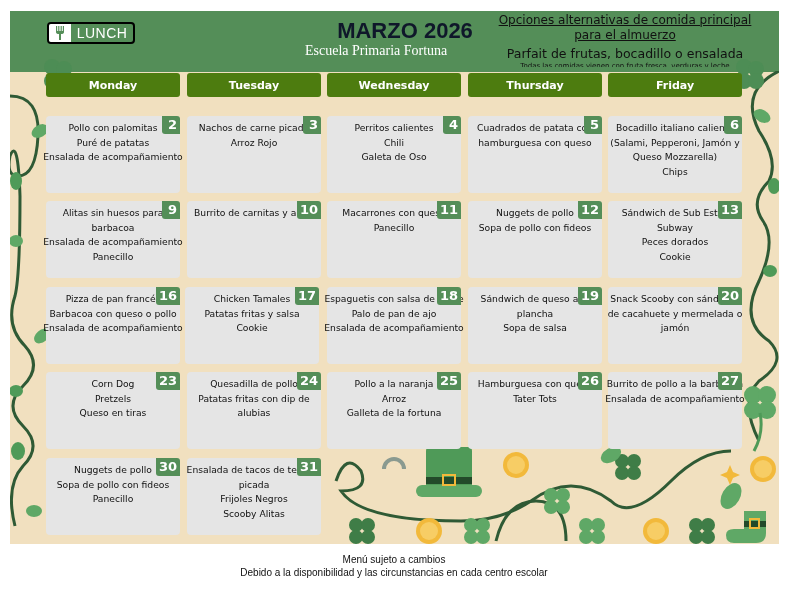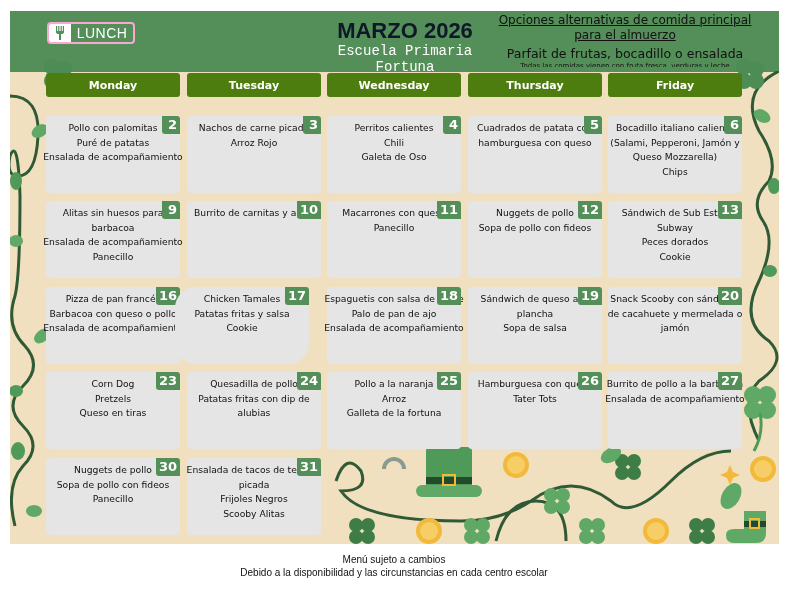--- a/index.html
+++ b/index.html
@@ -1,26 +1,26 @@
 <!DOCTYPE html>
 <html><head>
   <meta charset="utf-8">
   <style>
     html, body { margin: 0; padding: 0; background: #ffffff; }
     body { width: 788px; height: 603px; position: relative; overflow: hidden; font-family: "DejaVu Sans", sans-serif; }
 
     .sheet { position: absolute; left: 10px; top: 11px; width: 769px; height: 533px; background: #f1e0bf; overflow: hidden; }
     .header { position: absolute; left: 0; top: 0; width: 769px; height: 61px; background: #548e58; }
 
-    .logo { position: absolute; left: 37px; top: 11px; width: 88px; height: 22px; border: 2px solid #f9a8d4; border-radius: 4px; box-sizing: border-box; display: flex; overflow: hidden; }
+    .logo { position: absolute; left: 37px; top: 11px; width: 88px; height: 22px; border: 2px solid #000000; border-radius: 4px; box-sizing: border-box; display: flex; overflow: hidden; }
     .logo-icon { width: 22px; background: #ffffff; display: flex; align-items: center; justify-content: center; }
     .logo-text { flex: 1; color: #ffffff; font-family: "Liberation Sans", sans-serif; font-size: 14px; display: flex; align-items: center; justify-content: center; letter-spacing: 0.5px; }
 
     .title { position: absolute; left: 295px; top: 8px; width: 200px; text-align: center; color: #0f172a; font-family: "Liberation Sans", sans-serif; font-weight: bold; font-size: 22px; line-height: 24px; }
-    .subtitle { position: absolute; left: 295px; top: 32px; width: 200px; text-align: center; color: #ffffff; font-family: Liberation Mono, monospace; font-size: 14px; }
+    .subtitle { position: absolute; left: 295px; top: 32px; width: 200px; text-align: left; color: #ffffff; font-family: Liberation Serif, serif; font-size: 14px; }
 
     .alt { position: absolute; left: 470px; top: 2px; width: 290px; text-align: center; color: #111111; font-family: "DejaVu Sans", sans-serif; }
     .alt-head { font-size: 12px; line-height: 15px; text-decoration: underline; }
     .alt-body { font-size: 12.5px; line-height: 17px; margin-top: 2px; }
     .alt-note { font-size: 7px; line-height: 8px; color: #111; height: 5px; overflow: hidden; }
 
     .dayhead { position: absolute; top: 73px; height: 24px; background: #4d7c0f; border-radius: 3px; color: #ffffff; font-family: "DejaVu Sans", sans-serif; font-weight: bold; font-size: 11px; display: flex; align-items: center; justify-content: center; }
 
     .cell { position: absolute; width: 134px; height: 77px; background: #e5e5e5; border-radius: 4px; box-sizing: border-box; }
     .cell-num { position: absolute; right: 0; top: 0; min-width: 18px; height: 18px; padding: 0 3px; box-sizing: border-box; background: #548e58; color: #ffffff; font-family: "DejaVu Sans", sans-serif; font-weight: bold; font-size: 13px; line-height: 18px; text-align: right; border-radius: 0 3px 0 3px; }
@@ -229,21 +229,21 @@
       <div class="cell-num">13</div>
     </div>
     <div class="cell" style="left: 46px; top: 287px;">
       <div class="cell-items">
         <div>Pizza de pan francés</div>
         <div>Barbacoa con queso o pollo</div>
         <div>Ensalada de acompañamiento</div>
       </div>
       <div class="cell-num">16</div>
     </div>
-    <div class="cell" style="left: 175px; top: 287px; border-radius: 21px;">
+    <div class="cell" style="left: 185px; top: 287px;">
       <div class="cell-items">
         <div>Chicken Tamales</div>
         <div>Patatas fritas y salsa</div>
         <div>Cookie</div>
       </div>
       <div class="cell-num">17</div>
     </div>
     <div class="cell" style="left: 327px; top: 287px;">
       <div class="cell-items">
         <div>Espaguetis con salsa de carne</div>

